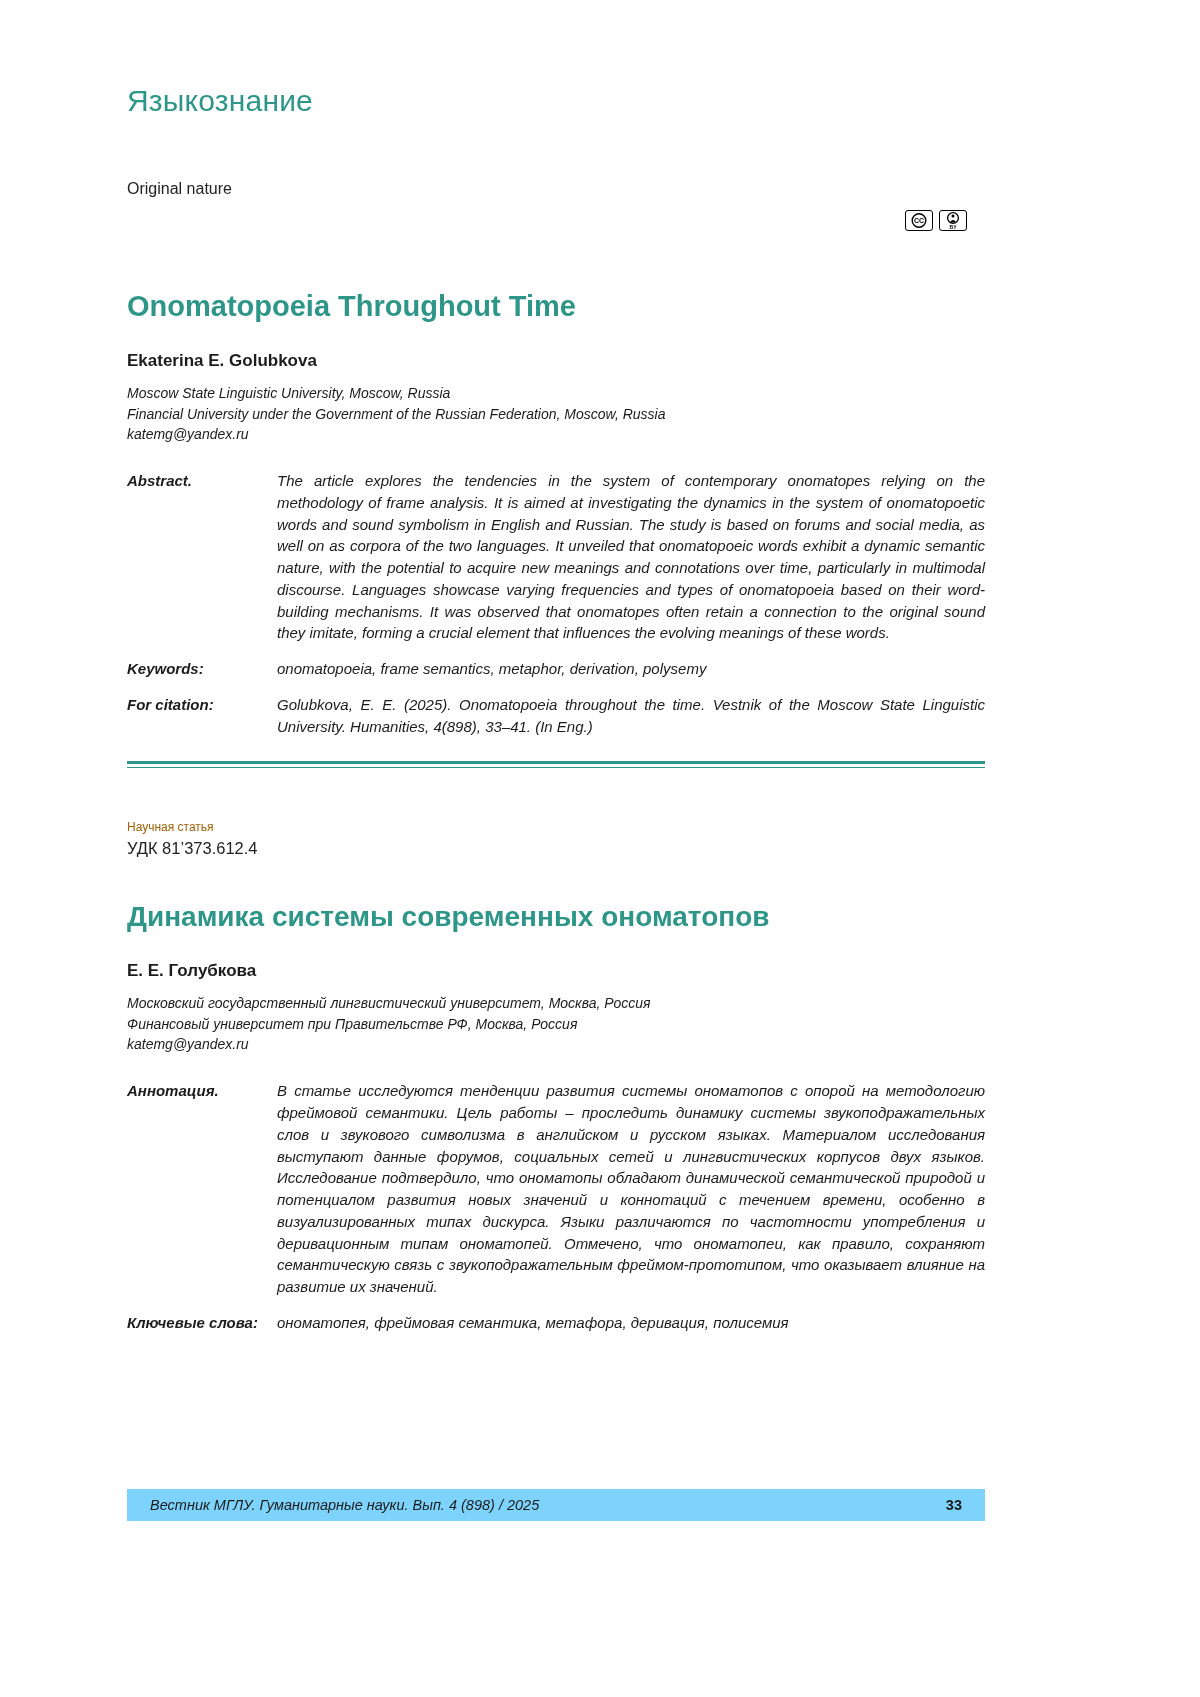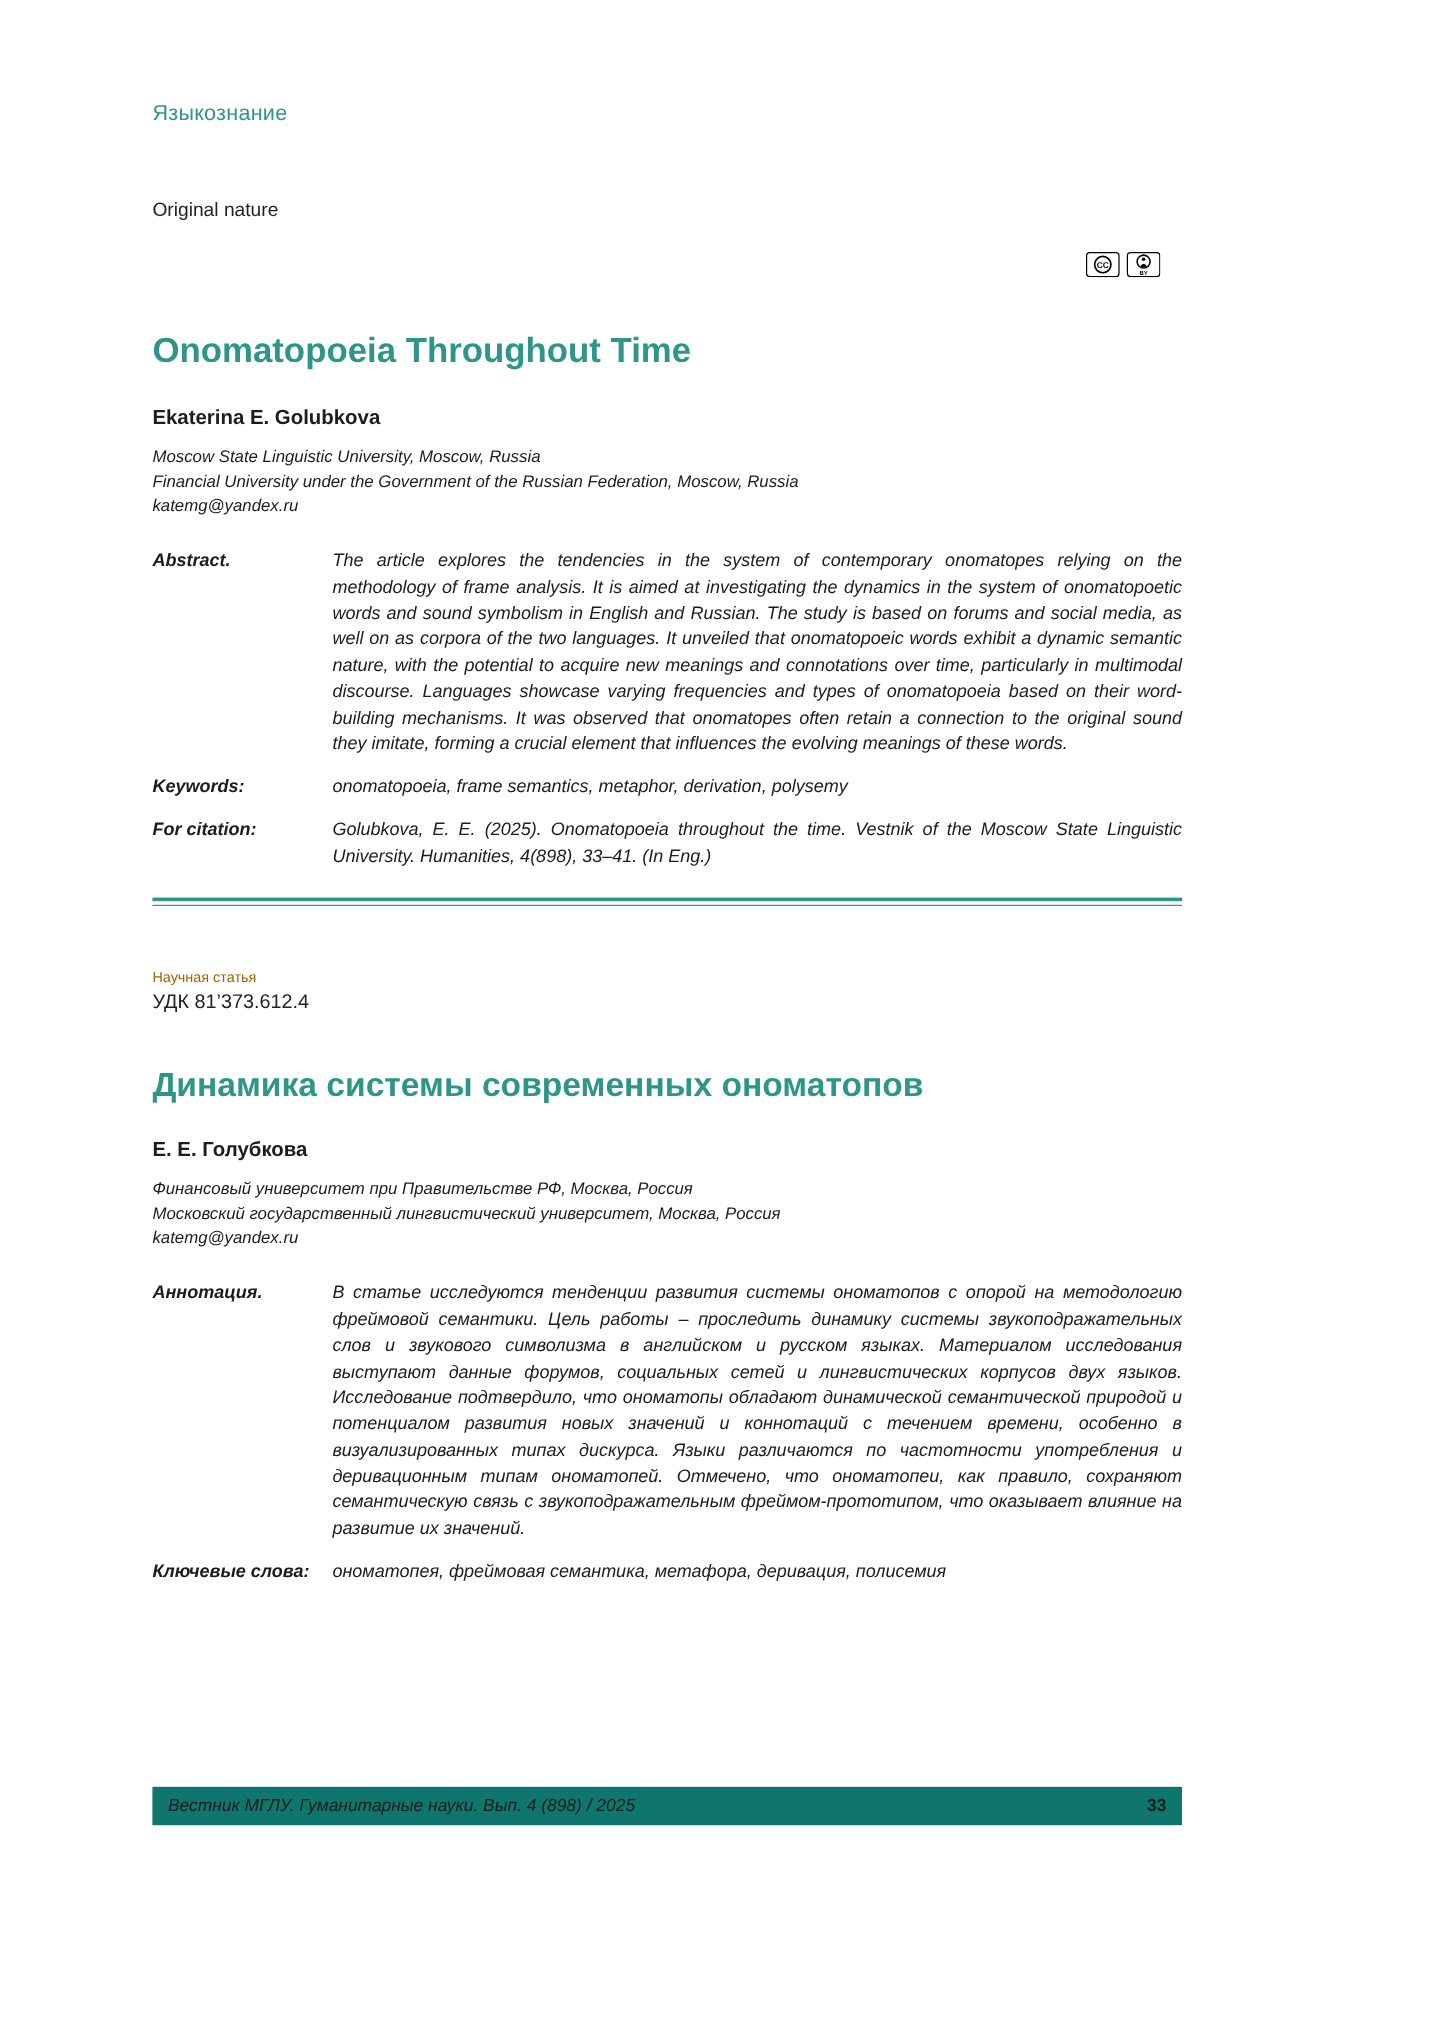--- a/index.html
+++ b/index.html
@@ -10,21 +10,21 @@
     font-family:"Liberation Sans", "DejaVu Sans", sans-serif;
     color:#1c1c1c;
     -webkit-font-smoothing:antialiased;
   }
   .content {
     position:absolute;
     left:127px; right:215px; top:0;
   }
   .section-label {
     margin-top:84px;
-    font-size:18px;
+    font-size:30px;
     font-weight:500;
     color:#2E9688;
     letter-spacing:0.2px;
   }
   .article-type {
     margin-top:62px;
     font-size:16px;
     color:#222;
   }
   .license-badge {
@@ -93,25 +93,25 @@
     font-size:28px;
     font-weight:600;
     color:#2E9688;
     line-height:1.15;
   }
   .footer-band {
     position:absolute;
     left:127px; right:215px;
     top:1489px;
     height:32px;
-    background:#0f766e;
+    background:#7dd3fc;
     display:flex;
     align-items:center;
     justify-content:space-between;
-    padding:0 13px;
+    padding:0 23px;
     box-sizing:border-box;
   }
   .footer-journal {
     font-style:italic;
     font-size:14.5px;
     color:#1c1c1c;
   }
   .footer-page {
     font-size:14.5px;
     font-weight:bold;
@@ -168,22 +168,22 @@
   <div class="double-rule"></div>
 
   <div class="ru-article-type">Научная статья</div>
   <div class="ru-udc">УДК 81’373.612.4</div>
 
   <h1 class="title-ru" style="margin-bottom:0;">Динамика системы современных ономатопов</h1>
 
   <div class="author">Е. Е. Голубкова</div>
 
   <div class="affil-block">
+    <div>Московский государственный лингвистический университет, Москва, Россия</div>
     <div>Финансовый университет при Правительстве РФ, Москва, Россия</div>
-    <div>Московский государственный лингвистический университет, Москва, Россия</div>
     <div>katemg@yandex.ru</div>
   </div>
 
   <div class="meta-rows">
     <div class="row">
       <div class="label">Аннотация.</div>
       <div class="text">В статье исследуются тенденции развития системы ономатопов с опорой на методологию фреймовой семантики. Цель работы – проследить динамику системы звукоподражательных слов и звукового символизма в английском и русском языках. Материалом исследования выступают данные форумов, социальных сетей и лингвистических корпусов двух языков. Исследование подтвердило, что ономатопы обладают динамической семантической природой и потенциалом развития новых значений и коннотаций с течением времени, особенно в визуализированных типах дискурса. Языки различаются по частотности употребления и деривационным типам ономатопей. Отмечено, что ономатопеи, как правило, сохраняют семантическую связь с звукоподражательным фреймом-прототипом, что оказывает влияние на развитие их значений.</div>
     </div>
     <div class="row">
       <div class="label">Ключевые слова:</div>

